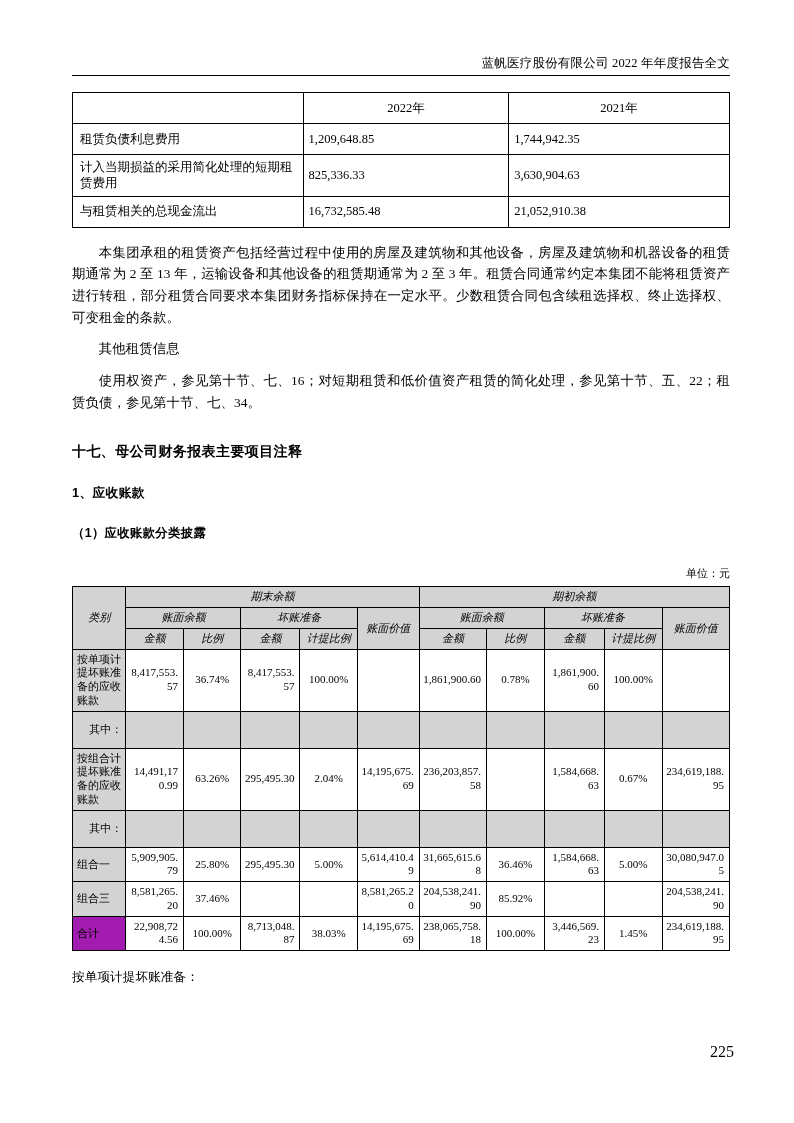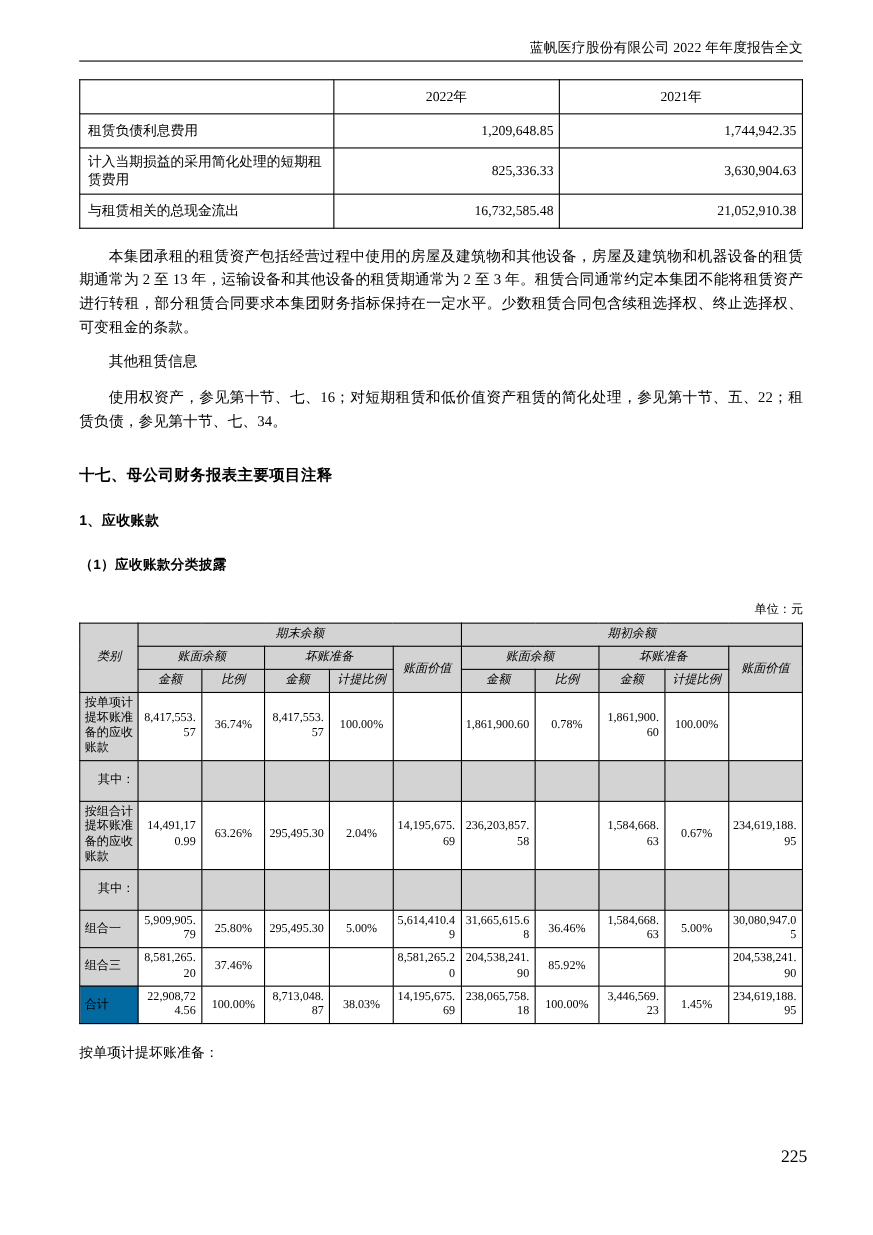--- a/index.html
+++ b/index.html
@@ -16,21 +16,21 @@
     width: 794px;
     height: 1123px;
     margin: 0 auto;
     background: #ffffff;
     box-sizing: border-box;
     overflow: hidden;
   }
   .content {
     position: absolute;
     left: 72px;
-    top: 36px;
+    top: 56px;
     width: 658px;
   }
 
   
   .doc-header {
     text-align: right;
     font-size: 12.5px;
     line-height: 1.2;
     letter-spacing: 0.2px;
     padding-bottom: 4px;
@@ -58,21 +58,21 @@
 
   
   .lease-table td {
     height: 22px;
   }
   .lease-table .lbl {
     text-align: left;
     padding-left: 7px;
   }
   .lease-table .num {
-    text-align: right;
+    text-align: left;
   }
   .lease-table .hd {
     text-align: center;
   }
 
   
   p.body {
     font-size: 13.4px;
     line-height: 1.62;
     margin: 14px 0 0 0;
@@ -148,21 +148,21 @@
   }
   .ar-table tr.spacer td {
     background: #d3d3d3;
     height: 30px;
   }
   .ar-table tr.spacer td.cat {
     text-align: center;
     padding-left: 16px;
   }
   .ar-table tr.total td {
-    background: #0369a1;
+    background: #a21caf;
   }
   .ar-table tr.total td.num,
   .ar-table tr.total td.pct {
     background: #ffffff;
   }
 
   p.tail {
     font-size: 12.6px;
     margin: 18px 0 0 0;
     letter-spacing: 0.1px;

